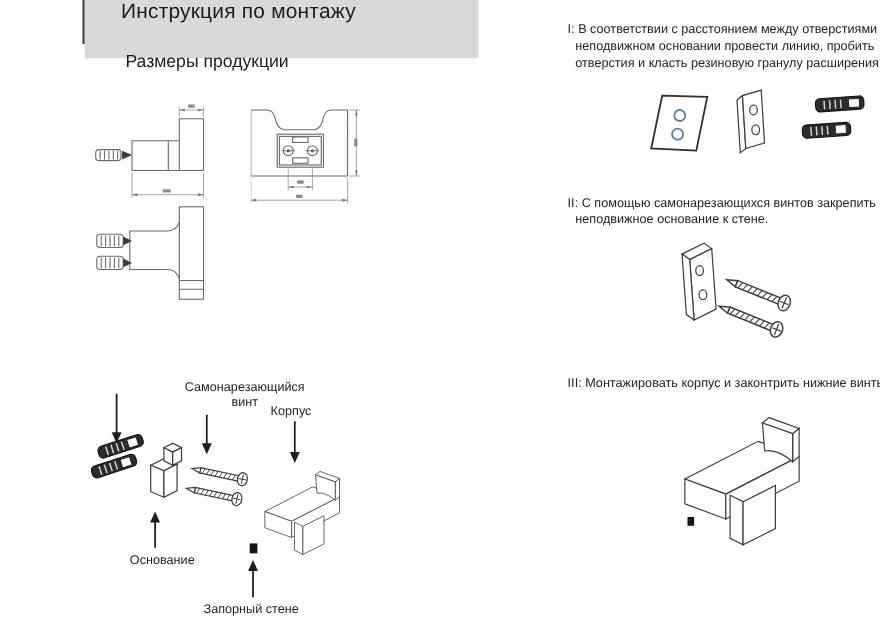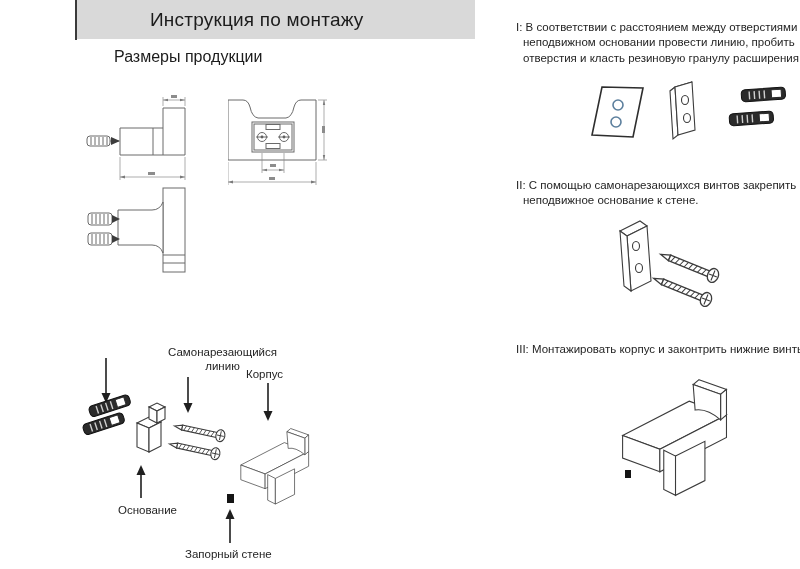--- a/index.html
+++ b/index.html
@@ -3,22 +3,22 @@
 <meta charset="utf-8">
 <style>
   html,body{margin:0;padding:0;background:#ffffff;}
   .page{
     position:relative;width:800px;height:569px;background:#ffffff;
     font-family:"Liberation Sans", sans-serif;color:#1f1f1f;overflow:hidden;
     outline:1px solid #e3e3e3;
   }
   .vline{position:absolute;left:75px;top:0;width:2px;height:40px;background:#3a3a3a;}
   .titlebar{
-    position:absolute;left:77px;top:0;width:358px;height:39px;background:#d9d9d9;
-    display:flex;align-items:center;padding-left:40px;
+    position:absolute;left:77px;top:0;width:358px;height:53px;background:#d9d9d9;
+    display:flex;align-items:flex-start;
   }
   .titlebar .t{font-size:19px;color:#1c1c1c;padding-left:33px;letter-spacing:.2px;}
   .subtitle{position:absolute;left:114px;top:48px;font-size:16px;color:#1c1c1c;}
   .abs{position:absolute;}
   .steptext{
     position:absolute;left:516px;width:290px;font-size:11.5px;line-height:15.5px;color:#242424;
     padding-left:7px;text-indent:-7px;
   }
   .plabel{position:absolute;font-size:11.5px;line-height:14px;color:#242424;}
   svg{display:block;}
@@ -131,21 +131,21 @@
     </g>
     <g>
       <rect class="tech" x="8" y="47" width="24" height="12" rx="3"></rect>
       <path class="tech" d="M12,48 V58 M16,48 V58 M20,48 V58 M24,48 V58 M28,48 V58"></path>
       <line class="tech" x1="32" y1="53" x2="38" y2="53"></line>
       <polygon points="32,49 40,53 32,57" fill="#3c3c3c"></polygon>
     </g>
   </svg>
 
   <div class="abs" style="left:30px;top:325px;width:345px;height:244px">
-    <div class="plabel" style="left:130px;top:20px;width:125px;text-align:center">Самонарезающийся линию</div>
+    <div class="plabel" style="left:130px;top:20px;width:125px;text-align:center">Самонарезающийся винт</div>
     <div class="plabel" style="left:216px;top:42px">Корпус</div>
     <div class="plabel" style="left:88px;top:178px">Основание</div>
     <div class="plabel" style="left:155px;top:222px">Запорный стене</div>
 
     <svg style="position:absolute;left:0;top:0" width="345" height="244" viewBox="0 0 345 244">
 
       <g>
         <line class="arrow" x1="76" y1="33" x2="76" y2="70"></line>
           <polygon class="arrowhead" points="76,78 71.5,68 80.5,68"></polygon>
       </g>

